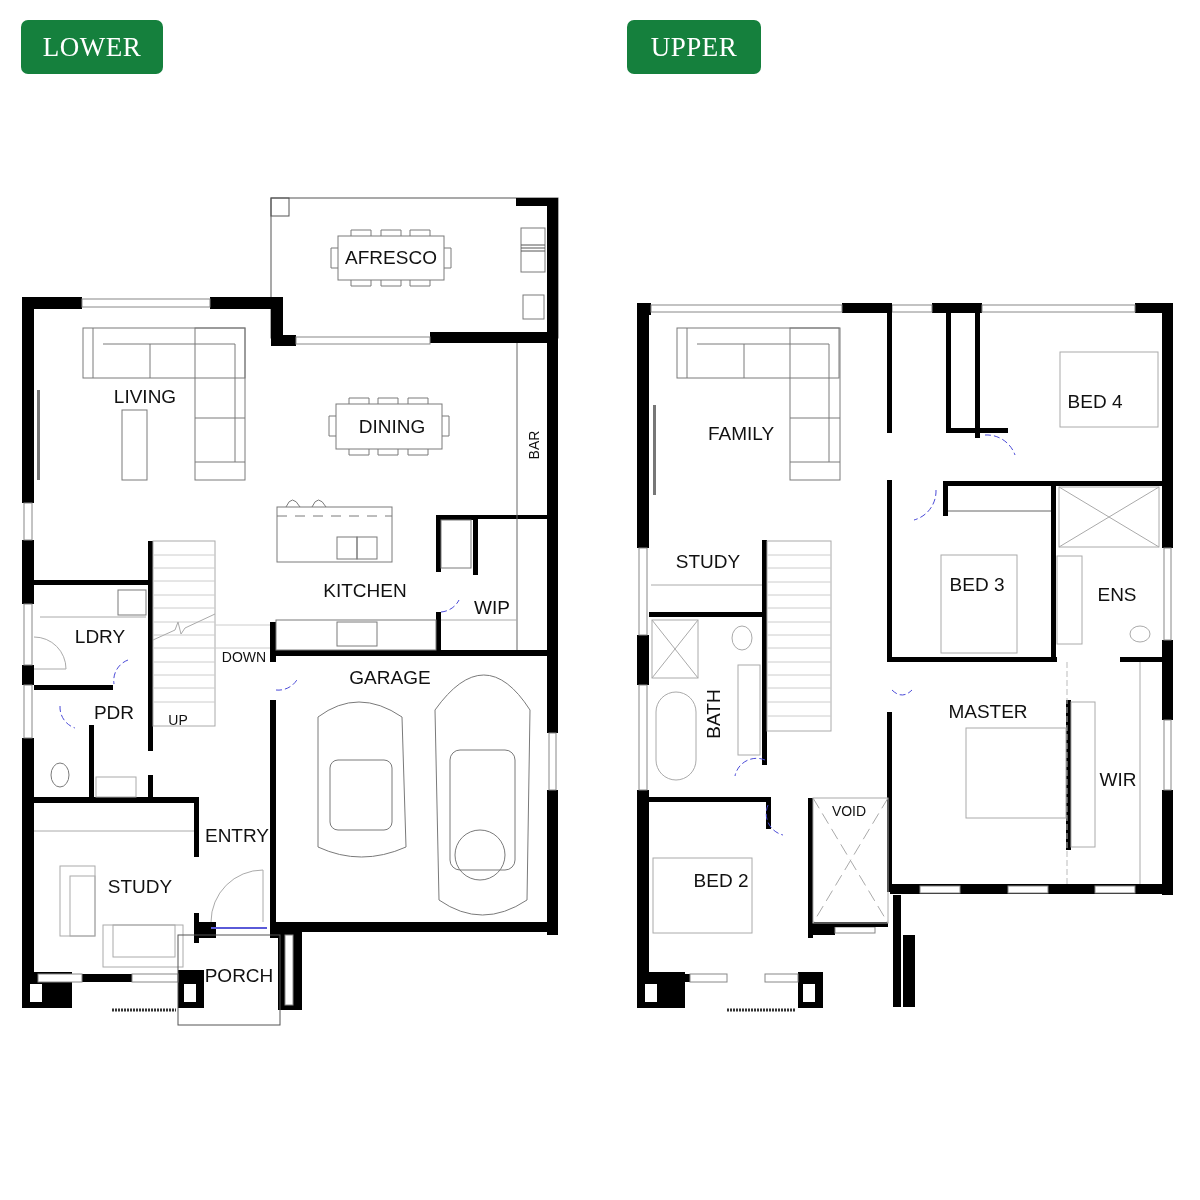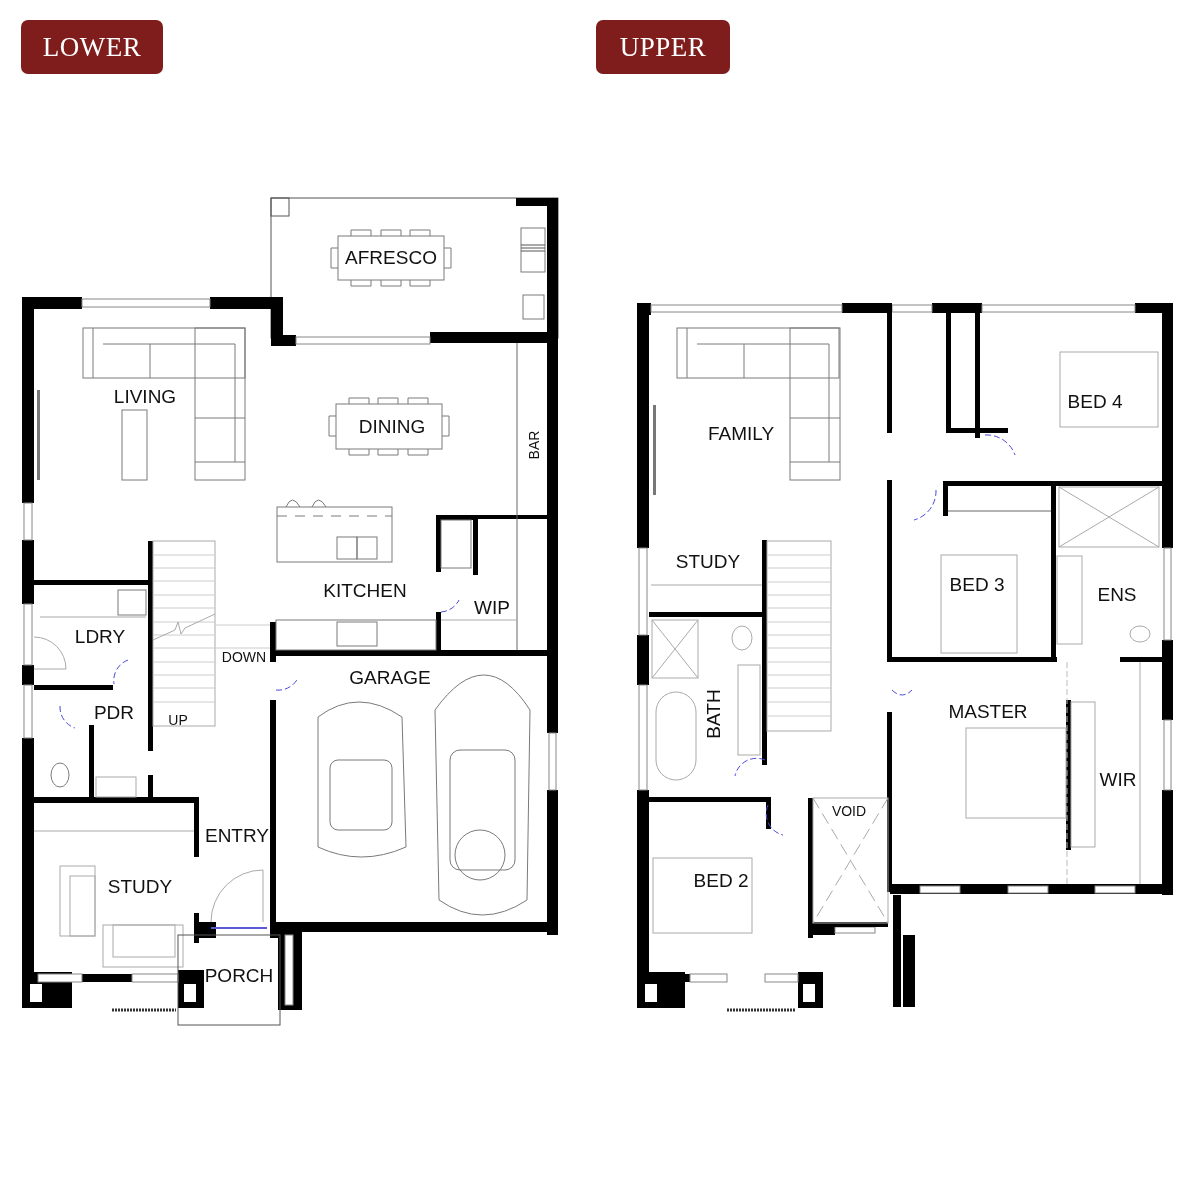--- a/index.html
+++ b/index.html
@@ -1,25 +1,25 @@
 <!DOCTYPE html>
 <html><head>
 <meta charset="utf-8">
 <style>
   html, body { margin: 0; padding: 0; background: #ffffff; }
   body { width: 1200px; height: 1200px; position: relative; overflow: hidden; font-family: "Liberation Sans", sans-serif; }
   .badge {
-    position: absolute; background: #7f1d1d; color: #fff;
+    position: absolute; background: #15803d; color: #fff;
     font-family: "Liberation Serif", "DejaVu Serif", serif;
     font-size: 27px; letter-spacing: 0.5px;
     display: flex; align-items: center; justify-content: center;
     border-radius: 7px; height: 54px;
   }
   #badge-lower { left: 21px; top: 20px; width: 142px; }
-  #badge-upper { left: 596px; top: 20px; width: 134px; }
+  #badge-upper { left: 627px; top: 20px; width: 134px; }
   svg#plan { position: absolute; left: 0; top: 0; }
   .wall { fill: #000; }
   .thin { fill: none; stroke: #555; stroke-width: 1; }
   .furn { fill: none; stroke: #7a7a7a; stroke-width: 1; }
   .light { fill: none; stroke: #aaa; stroke-width: 1; }
   .door-arc { fill: none; stroke: #4a4ad8; stroke-width: 1; stroke-dasharray: 6 3; }
   .win { fill: #fff; stroke: #888; stroke-width: 1; }
   .rlabel { font-family: "Liberation Sans", "DejaVu Sans", sans-serif; font-size: 19px; fill: #111; }
   .rlabel-sm { font-family: "Liberation Sans", "DejaVu Sans", sans-serif; font-size: 14px; fill: #111; }
 </style>

